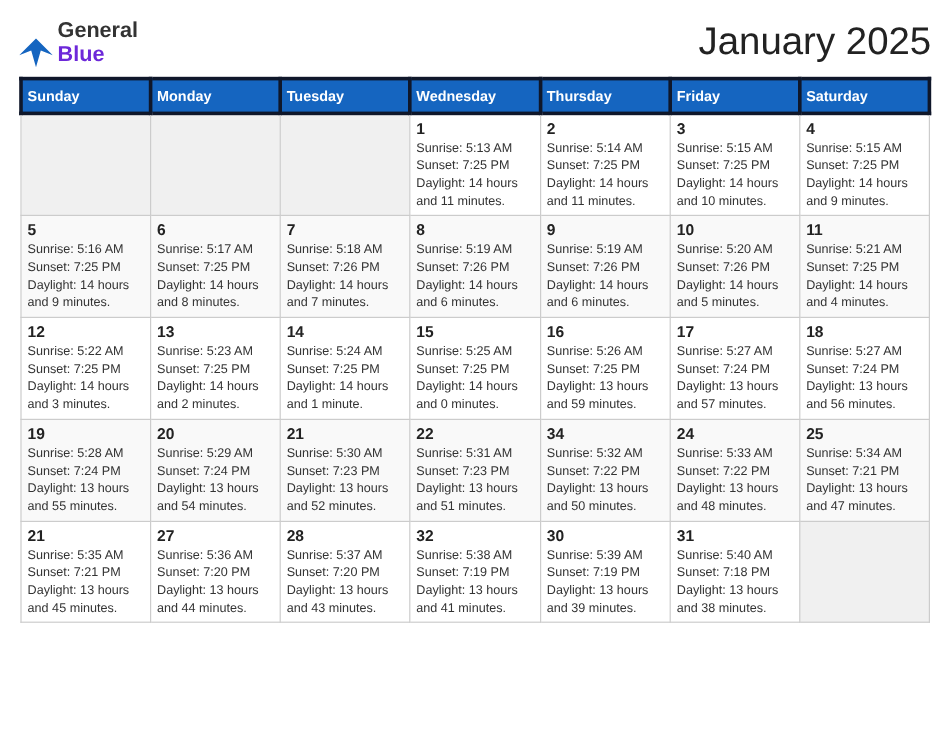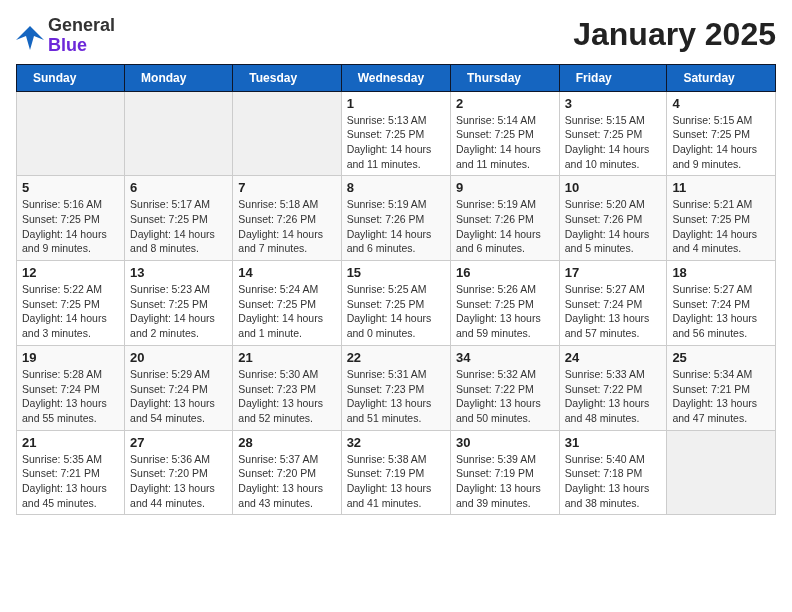--- a/index.html
+++ b/index.html
@@ -11,58 +11,58 @@
       padding: 16px;
     }
     .header {
       display: flex;
       align-items: flex-start;
       justify-content: space-between;
       margin-bottom: 8px;
     }
     .logo {
       display: flex;
-      align-items: center;
+      align-items: flex-end;
       gap: 4px;
     }
     .logo-text {
       font-size: 18px;
       font-weight: bold;
       line-height: 1.1;
     }
     .logo-general { color: #333; }
     .logo-blue { color: #6d28d9; }
     .logo-bird {
       width: 28px;
       height: 28px;
     }
     .title-block {
       text-align: right;
     }
     .month-title {
       font-size: 32px;
-      font-weight: bold;
+      font-weight: normal;
       color: #222;
     }
     .subtitle {
       font-size: 14px;
       color: #444;
     }
     .calendar {
       width: 100%;
       border-collapse: collapse;
       font-size: 11px;
     }
     .calendar thead th {
       background: #1565c0;
       color: #fff;
-      padding: 6px 16px;
+      padding: 6px 4px;
       text-align: left;
       font-size: 12px;
-      border: 1px solid #0f172a;
+      border: 3px solid #0f172a;
     }
     .calendar tbody td {
       border: 1px solid #ccc;
       vertical-align: top;
       padding: 4px 5px;
       width: 110px;
       min-height: 80px;
       background: #fff;
     }
     .calendar tbody tr:nth-child(even) td {

